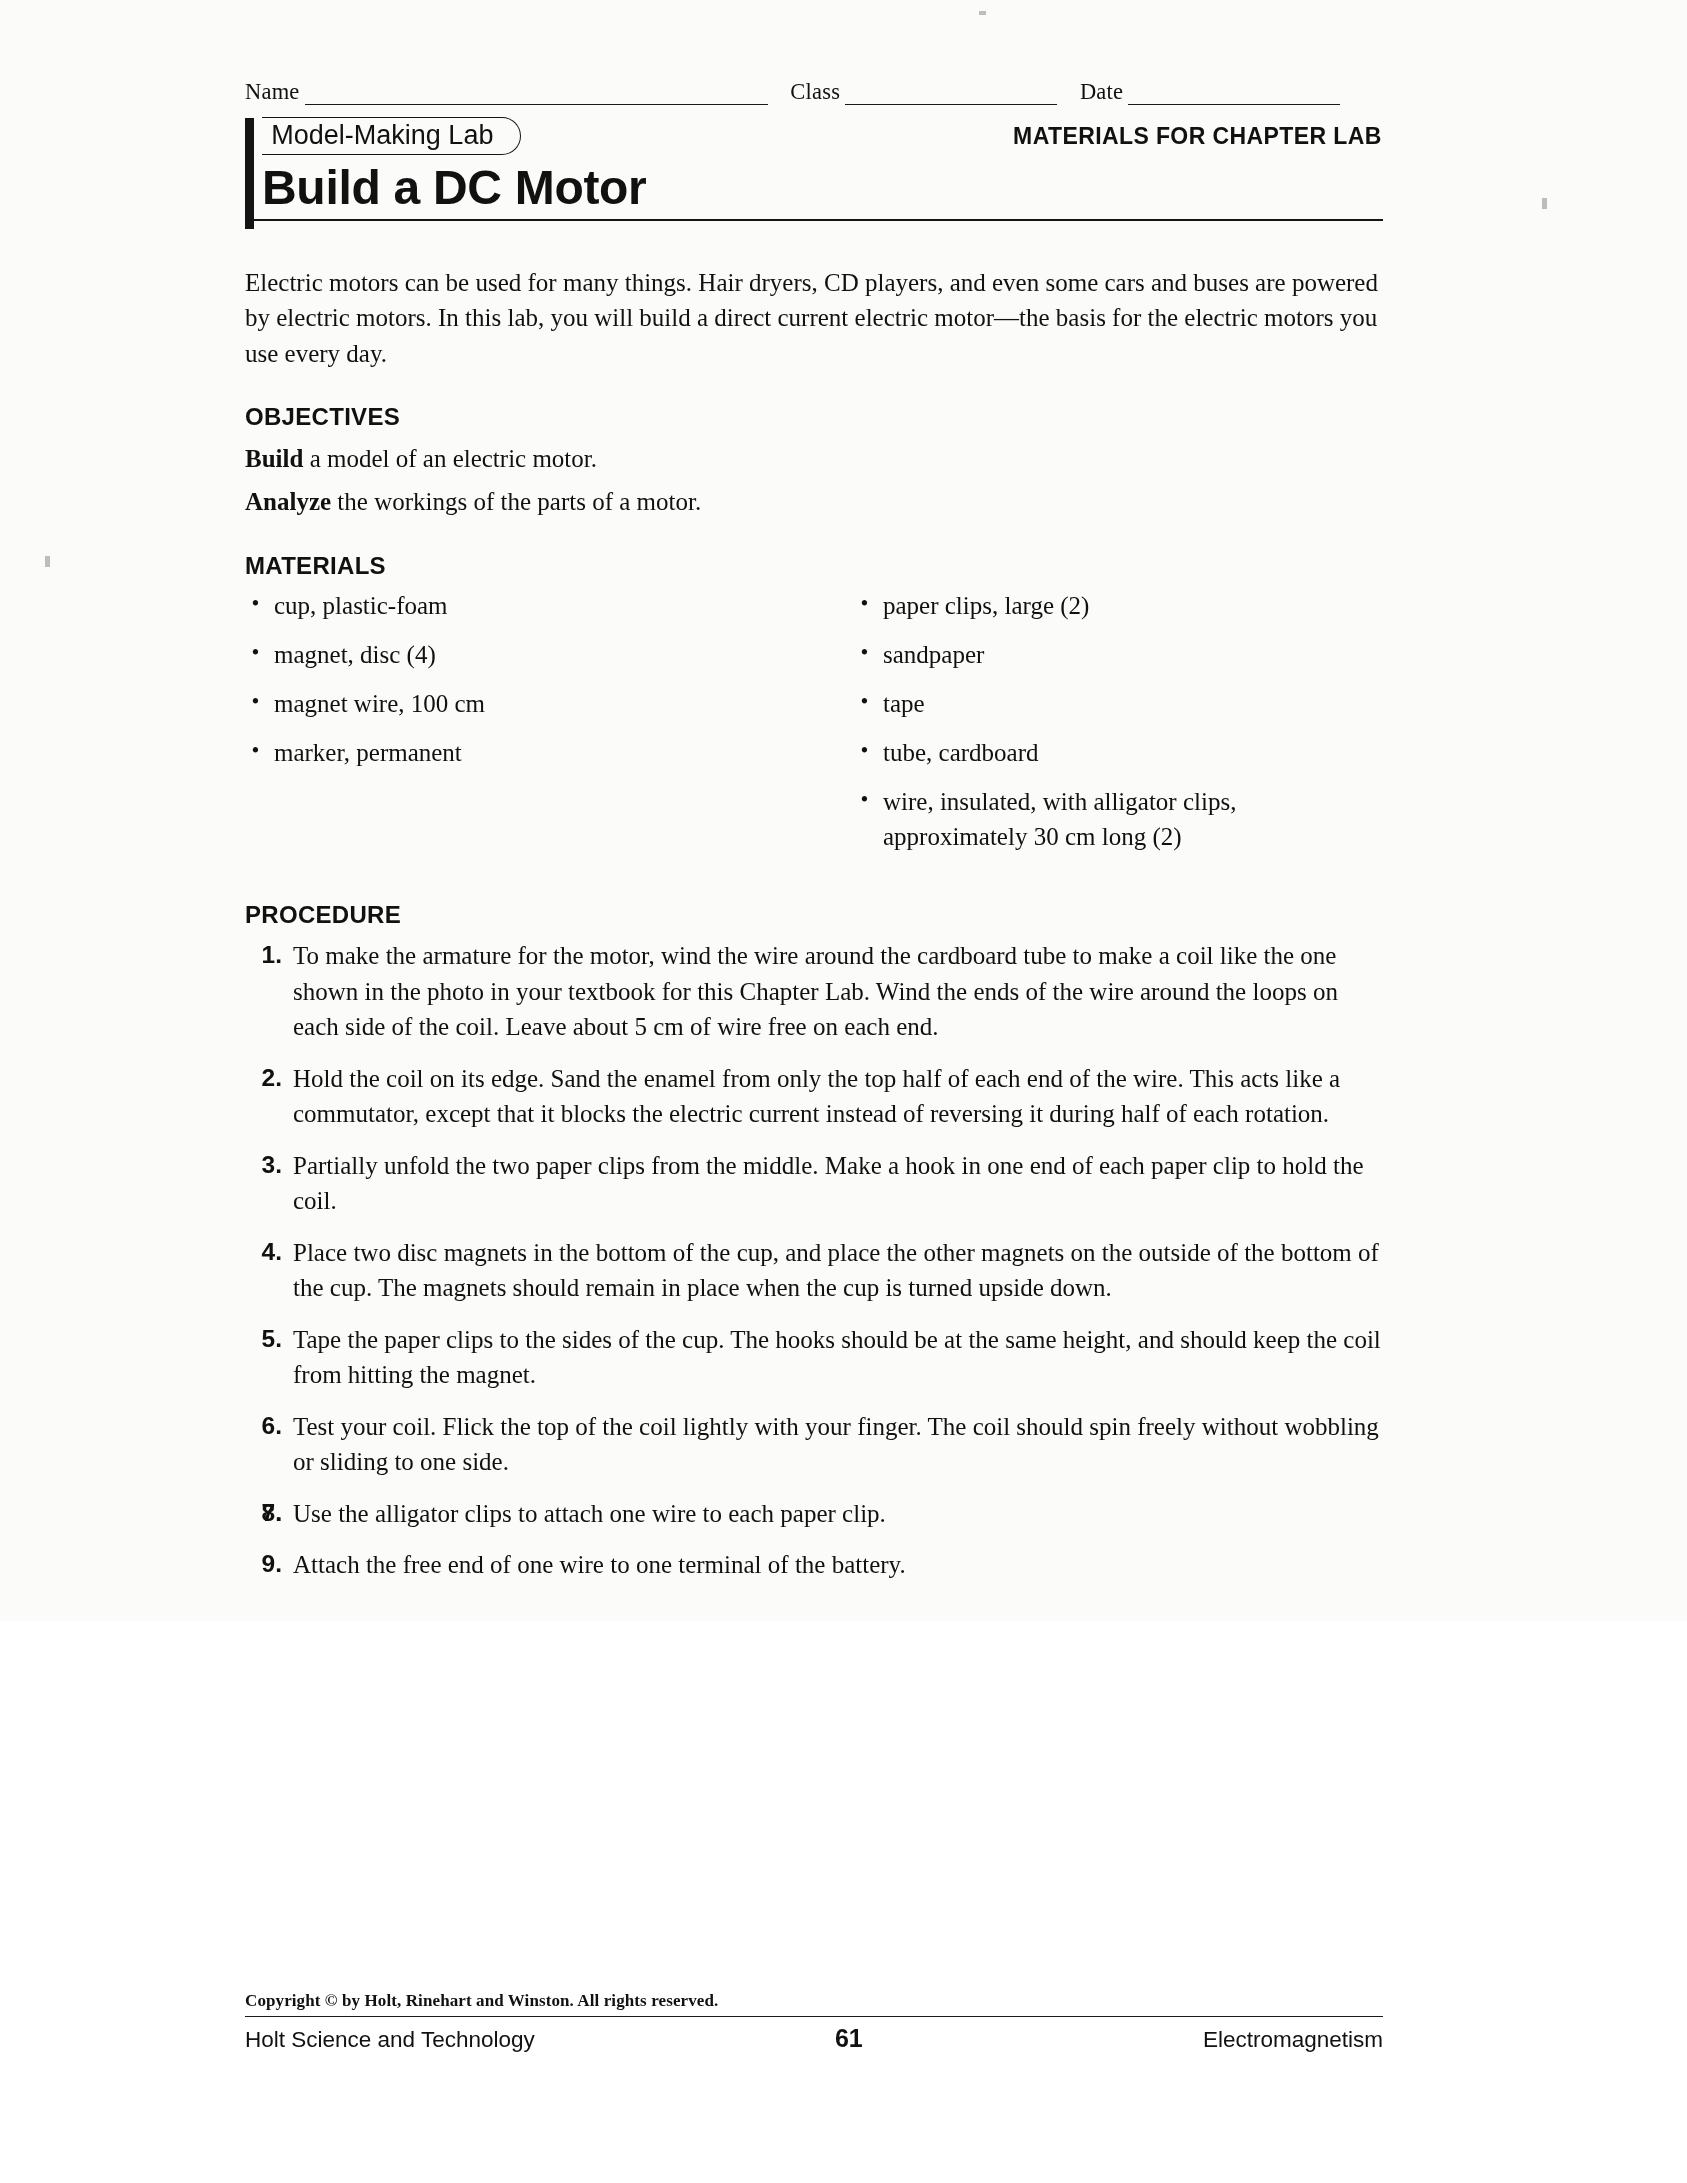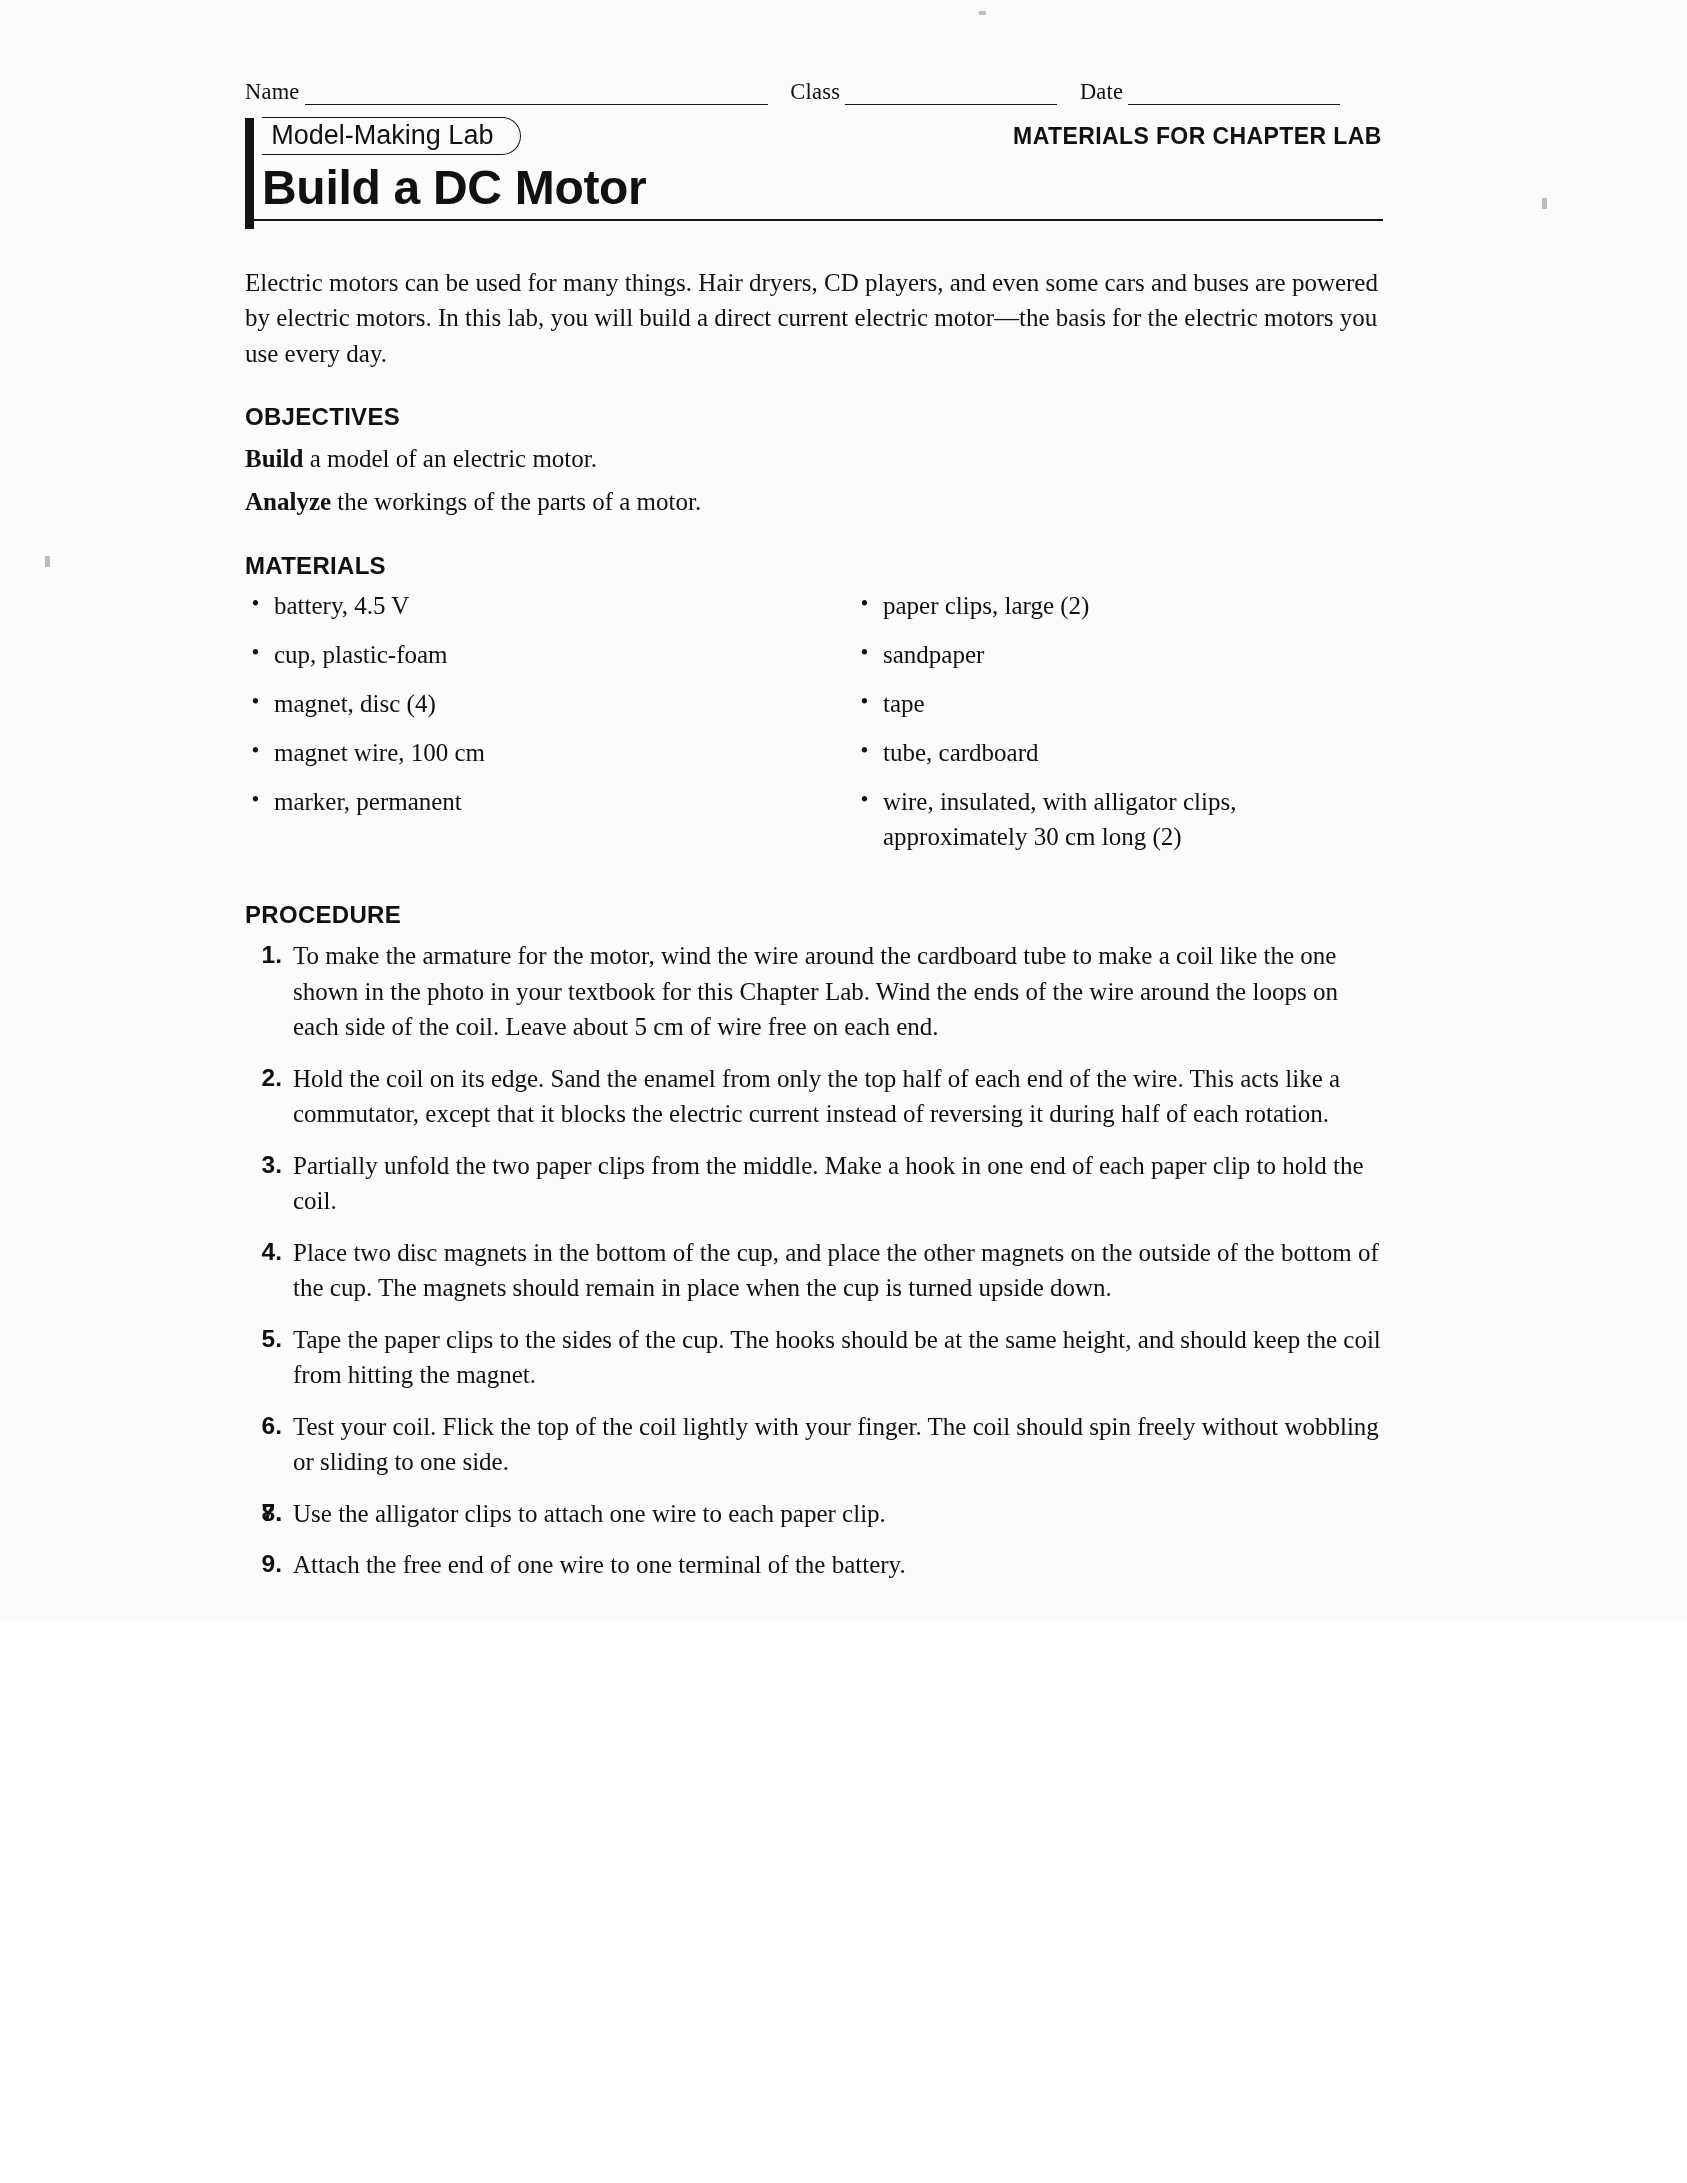--- a/index.html
+++ b/index.html
@@ -251,21 +251,20 @@
     <div class="obj-line">
       <b>Build</b><span> a model of an electric motor.</span>
     </div>
     <div class="obj-line">
       <b>Analyze</b><span> the workings of the parts of a motor.</span>
     </div>
 
     <div class="sec-head">MATERIALS</div>
     <div class="materials">
       <div class="mat-col left">
-        <div class="mat-item">battery, 4.5 V</div>
         <div class="mat-item">cup, plastic-foam</div>
         <div class="mat-item">magnet, disc (4)</div>
         <div class="mat-item">magnet wire, 100 cm</div>
         <div class="mat-item">marker, permanent</div>
       </div>
       <div class="mat-col right">
         <div class="mat-item">paper clips, large (2)</div>
         <div class="mat-item">sandpaper</div>
         <div class="mat-item">tape</div>
         <div class="mat-item">tube, cardboard</div>
@@ -307,15 +306,24 @@
         <span>Use the alligator clips to attach one wire to each paper clip.</span>
       </div>
       <div class="proc-item">
         <span class="proc-num">9.</span>
         <span>Attach the free end of one wire to one terminal of the battery.</span>
       </div>
     </div>
 
   </div>
 
+  <div class="footer">
+    <div class="copyright">Copyright © by Holt, Rinehart and Winston. All rights reserved.</div>
+    <div class="footrule"></div>
+    <div class="footrow">
+      <span>Holt Science and Technology</span>
+      <span class="pagenum">61</span>
+      <span class="right">Electromagnetism</span>
+    </div>
+  </div>
 
 </div>
 
 
 </body></html>

